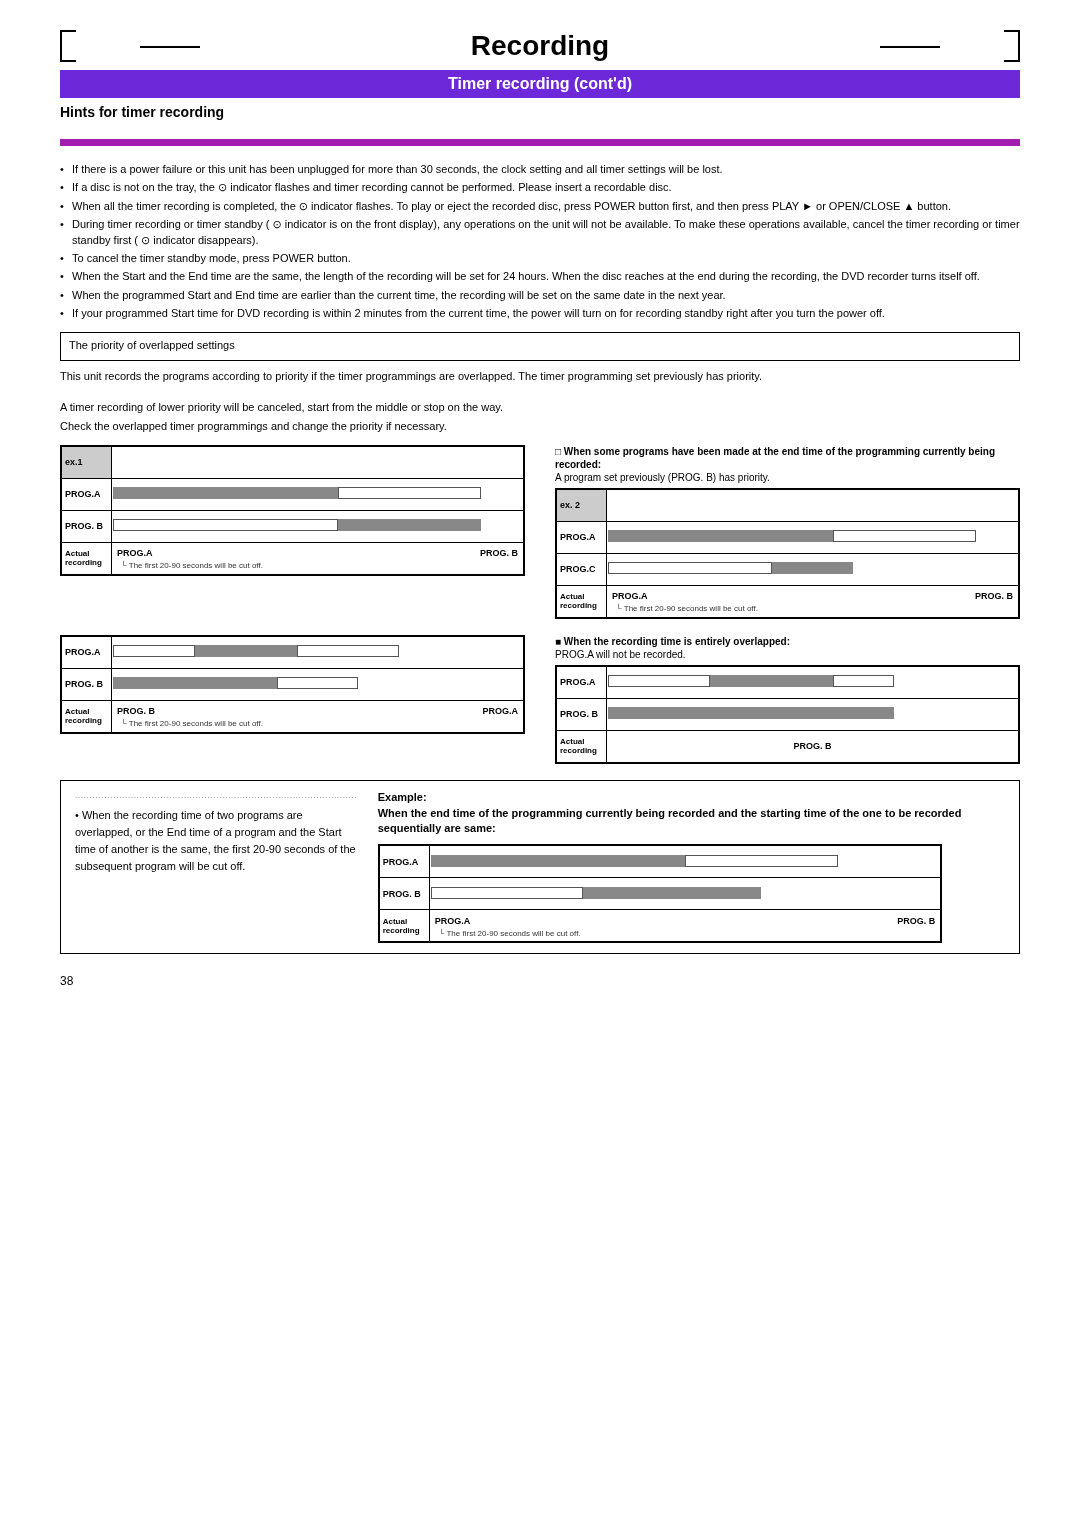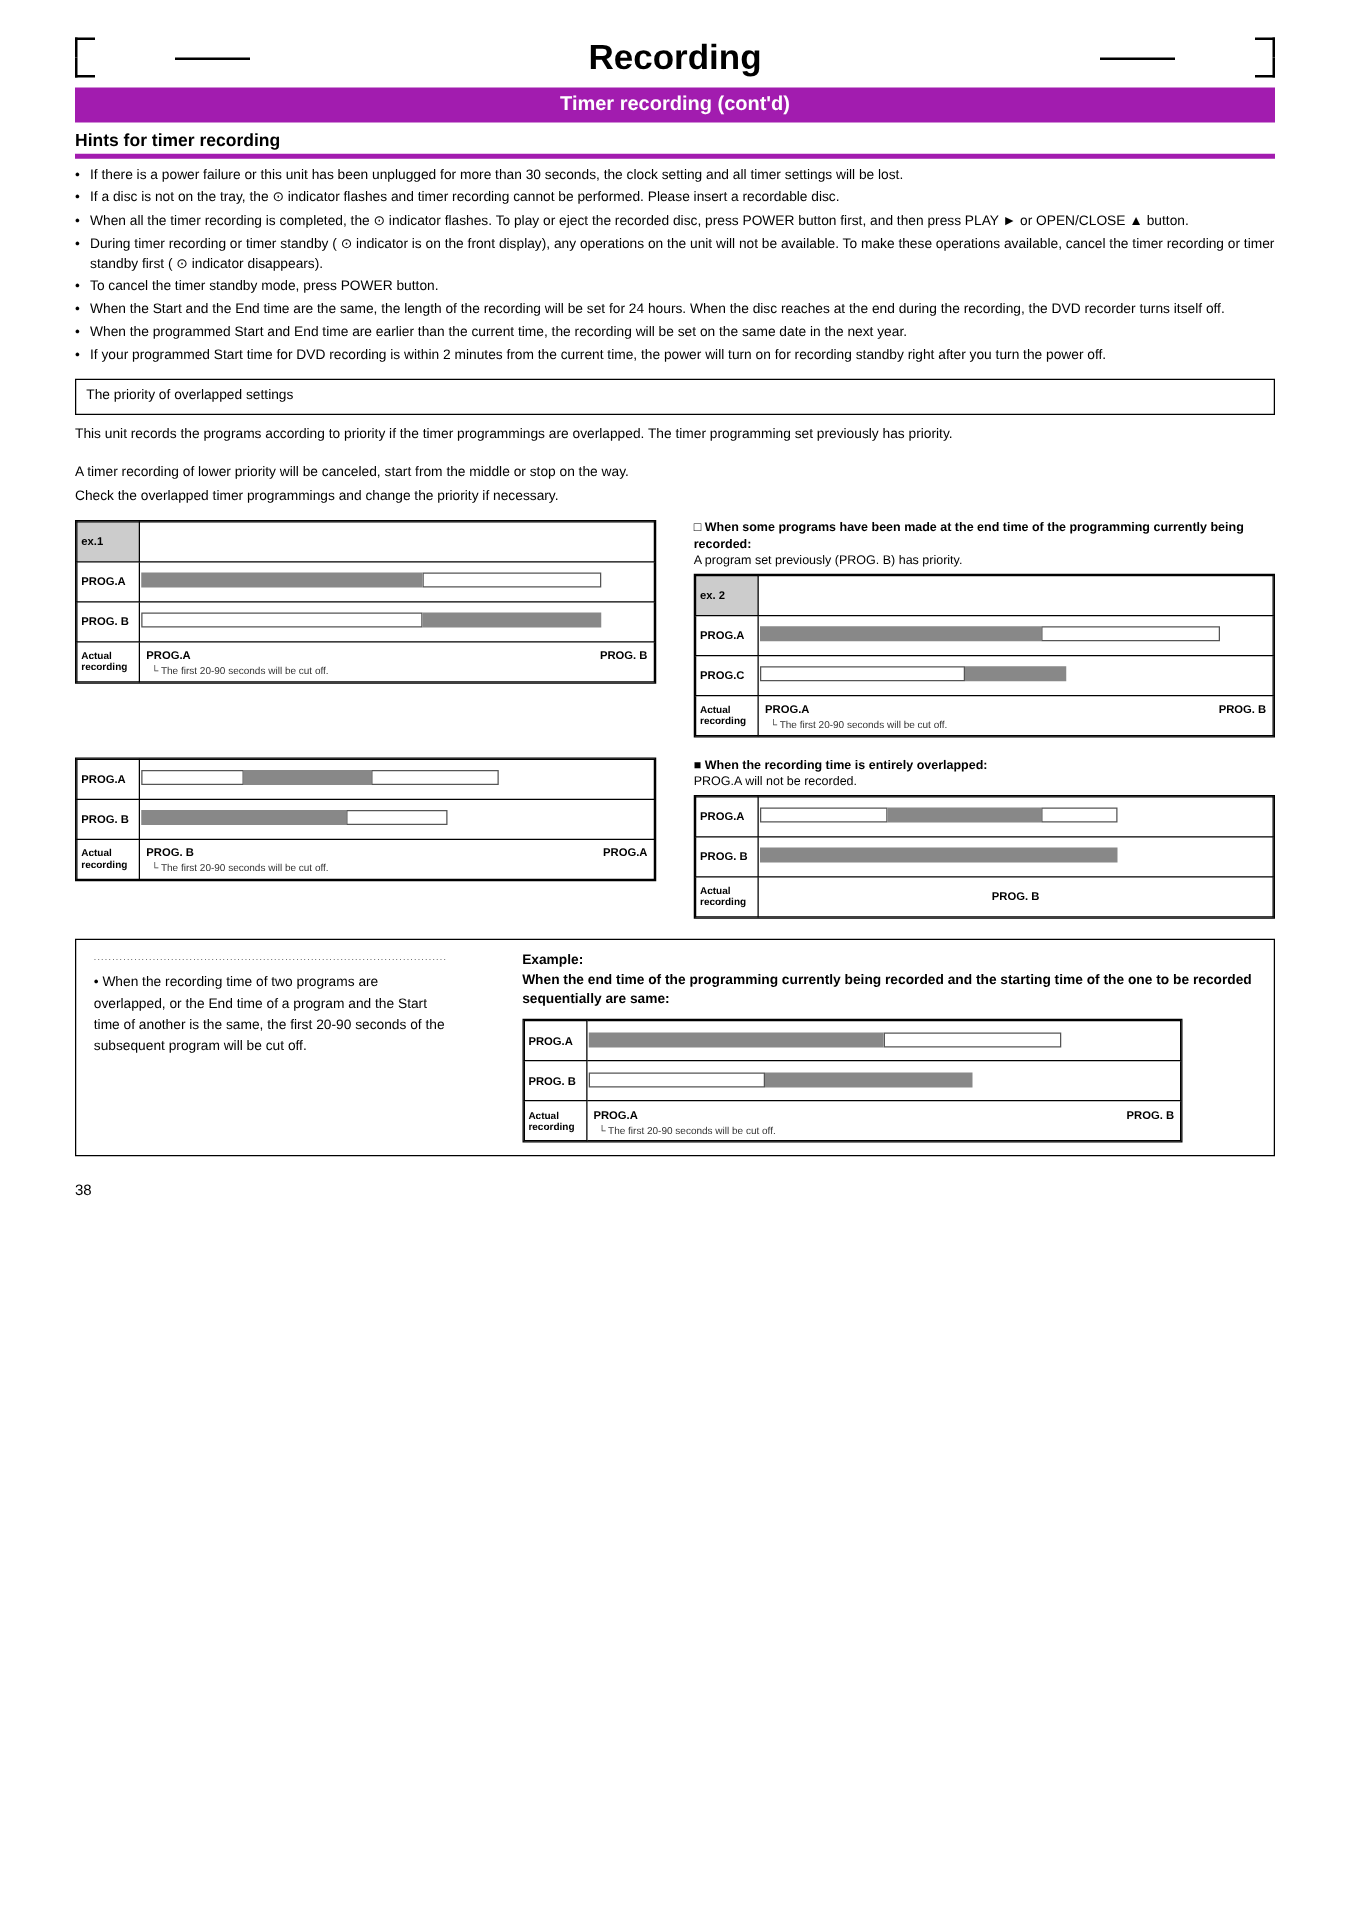--- a/index.html
+++ b/index.html
@@ -38,34 +38,34 @@
       position: absolute;
       width: 16px;
       height: 16px;
     }
     .title-corner-tl { top: 0; left: 0; border-top: 2px solid #000; border-left: 2px solid #000; }
     .title-corner-tr { top: 0; right: 0; border-top: 2px solid #000; border-right: 2px solid #000; }
     .title-corner-bl { bottom: 0; left: 0; border-bottom: 2px solid #000; border-left: 2px solid #000; }
     .title-corner-br { bottom: 0; right: 0; border-bottom: 2px solid #000; border-right: 2px solid #000; }
 
     .section-header {
-      background: #a21caf;
+      background: #6d28d9;
       color: #fff;
       text-align: center;
       font-size: 16px;
       font-weight: bold;
       padding: 5px 10px;
       margin-bottom: 6px;
     }
     .subsection-header {
       font-size: 14px;
       font-weight: bold;
-      border-bottom: 4px solid #a21caf;
-      padding-bottom: 3px;
-      margin-bottom: 6px;
+      border-bottom: 7px solid #a21caf;
+      padding-bottom: 19px;
+      margin-bottom: 16px;
     }
     .bullet-list {
       list-style: none;
       margin-bottom: 10px;
     }
     .bullet-list li {
       padding-left: 12px;
       position: relative;
       margin-bottom: 3px;
       line-height: 1.4;
@@ -180,21 +180,20 @@
       border-bottom: 1px dotted #000;
       padding-bottom: 3px;
     }
     .note-left {
       flex: 0 0 220px;
       font-size: 11px;
       line-height: 1.5;
     }
     .note-right {
       flex: 1;
-      margin-left: 40px;
     }
     .example-title {
       font-weight: bold;
       font-size: 11px;
       margin-bottom: 3px;
     }
     .example-subtitle {
       font-size: 11px;
       margin-bottom: 8px;
       line-height: 1.4;

